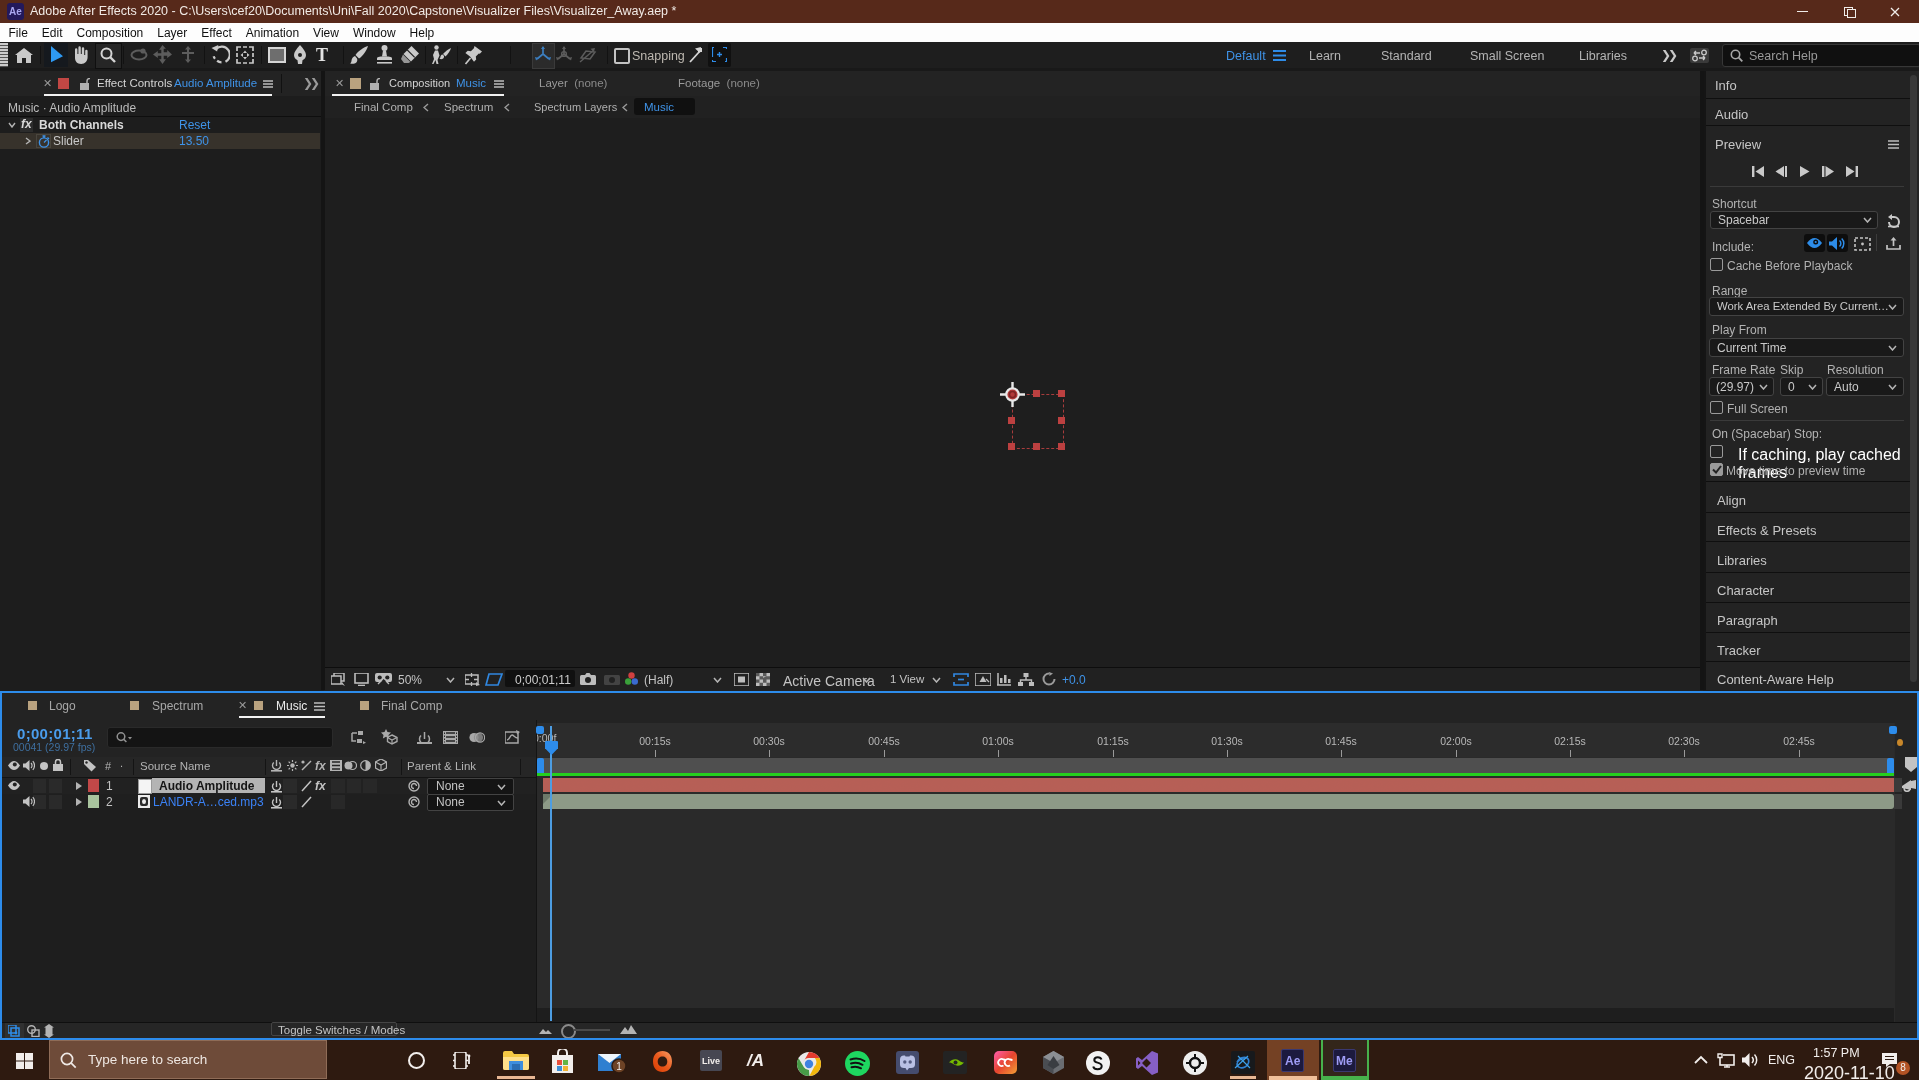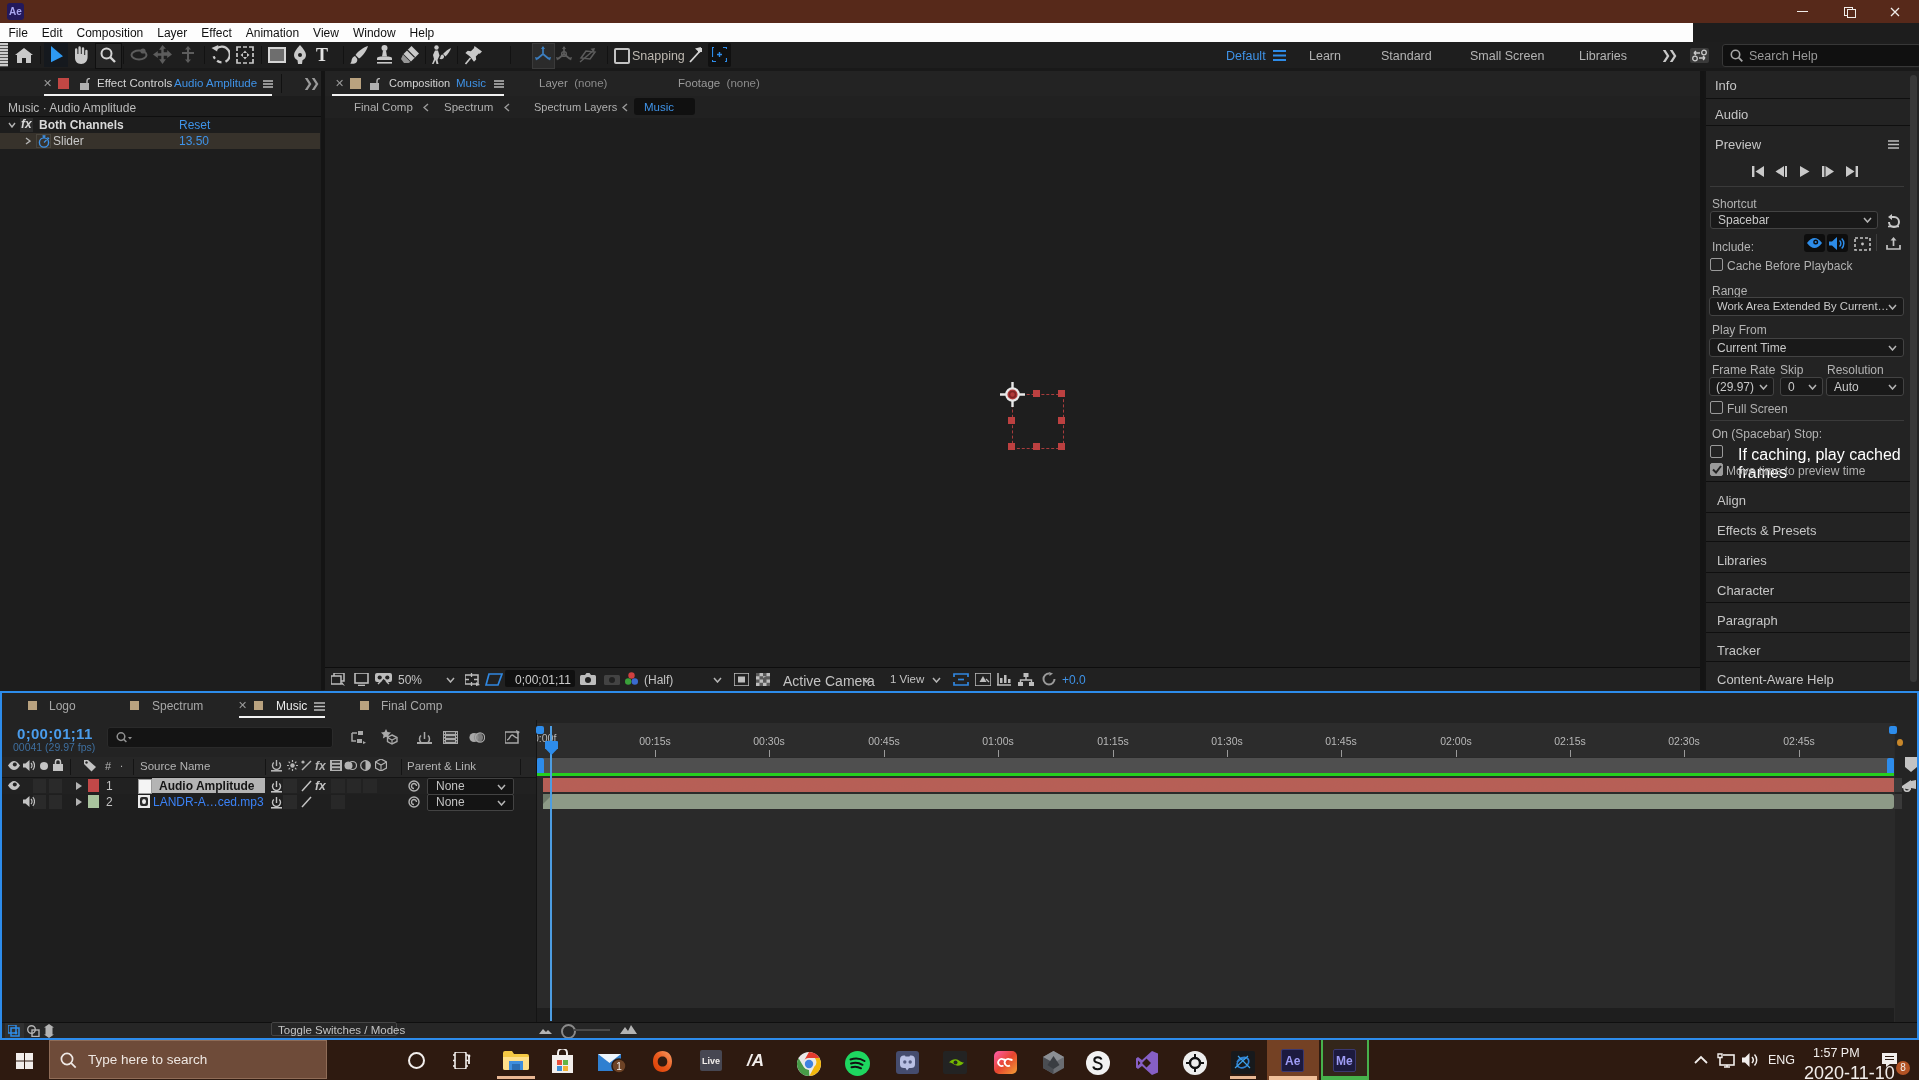--- a/index.html
+++ b/index.html
@@ -10,29 +10,30 @@
 .dd{background:#191919;border:1px solid #434343;border-radius:3px;color:#c9c9c9;font-size:12px}
 .sep-v{width:1px;background:#111}
 .rl{top:44px;color:#b8b8b8;font-size:10.5px;transform:translateX(-50%);white-space:nowrap}
 .rt{top:59px;width:1px;height:7px;background:#9a9a9a}
 .sq{width:7px;height:7px;background:#bc4040}
 </style></head>
 <body>
 
 <div class="a" style="left:0;top:0;width:1919px;height:23px;background:#57291a">
   <div class="a" style="left:7px;top:3px;width:17px;height:17px;background:#23195c;border-radius:3px;color:#a9a6f0;font-size:10px;font-weight:bold;text-align:center;line-height:17px">Ae</div>
+  <div class="a" style="left:30px;top:4px;color:#f1eae5;font-size:12.5px;white-space:nowrap">Adobe After Effects 2020 - C:\Users\cef20\Documents\Uni\Fall 2020\Capstone\Visualizer Files\Visualizer_Away.aep *</div>
   <div class="a" style="left:1797px;top:11px;width:11px;height:1px;background:#f0ece9"></div>
   <div class="a" style="left:1844px;top:7px;width:7px;height:7px;border:1px solid #f0ece9;background:#57291a"></div>
   <div class="a" style="left:1847px;top:9px;width:7px;height:7px;border:1px solid #f0ece9;background:#57291a"></div>
   <svg class="a" style="left:1890px;top:7px" width="10" height="10" viewBox="0 0 10 10">
       <path d="M1 1l8 8M9 1l-8 8" stroke="#f0ece9" stroke-width="1.3"></path>
     </svg>
 </div>
 
-<div class="a" style="left:0;top:23px;width:1693px;height:19px;background:#fdfdfd">
+<div class="a" style="left:0;top:23px;width:1919px;height:19px;background:#fdfdfd">
   <div class="a" style="left:1.5px;top:3px;color:#101010;font-size:12px">
     <span style="padding:0 7px">File</span><span style="padding:0 7px">Edit</span><span style="padding:0 7px">Composition</span><span style="padding:0 7px">Layer</span><span style="padding:0 7px">Effect</span><span style="padding:0 7px">Animation</span><span style="padding:0 7px">View</span><span style="padding:0 7px">Window</span><span style="padding:0 7px">Help</span>
   </div>
 </div>
 
 <div class="a" id="toolbar" style="left:0;top:42px;width:1919px;height:26px;background:#1e1e1e;border-bottom:3px solid #191919">
   <div class="a" style="left:0;top:1px;width:8px;height:24px;background:repeating-linear-gradient(#cccccc 0 2px,#555 2px 3px)"></div>
   <svg class="a" style="left:15px;top:6px" width="18" height="15" viewBox="0 0 18 15">
       <path d="M9 0L0 7h2v8h5v-5h4v5h5V7h2z" fill="#c9c9c9"></path>
     </svg>

